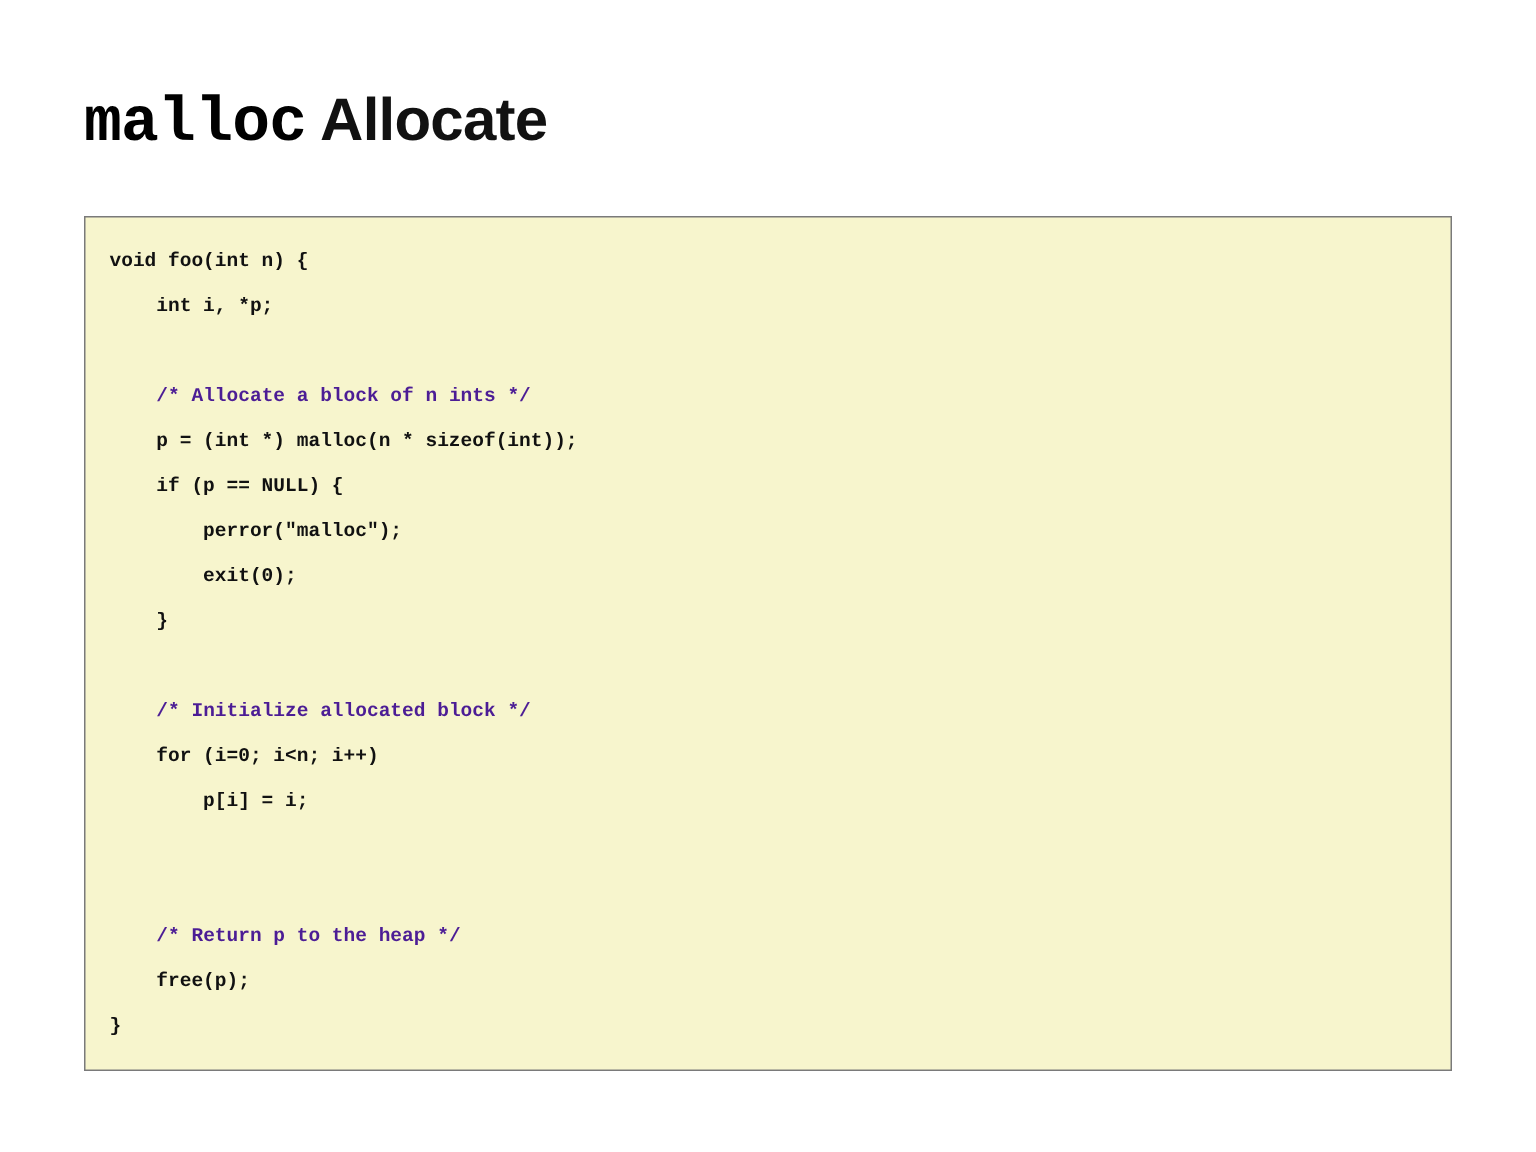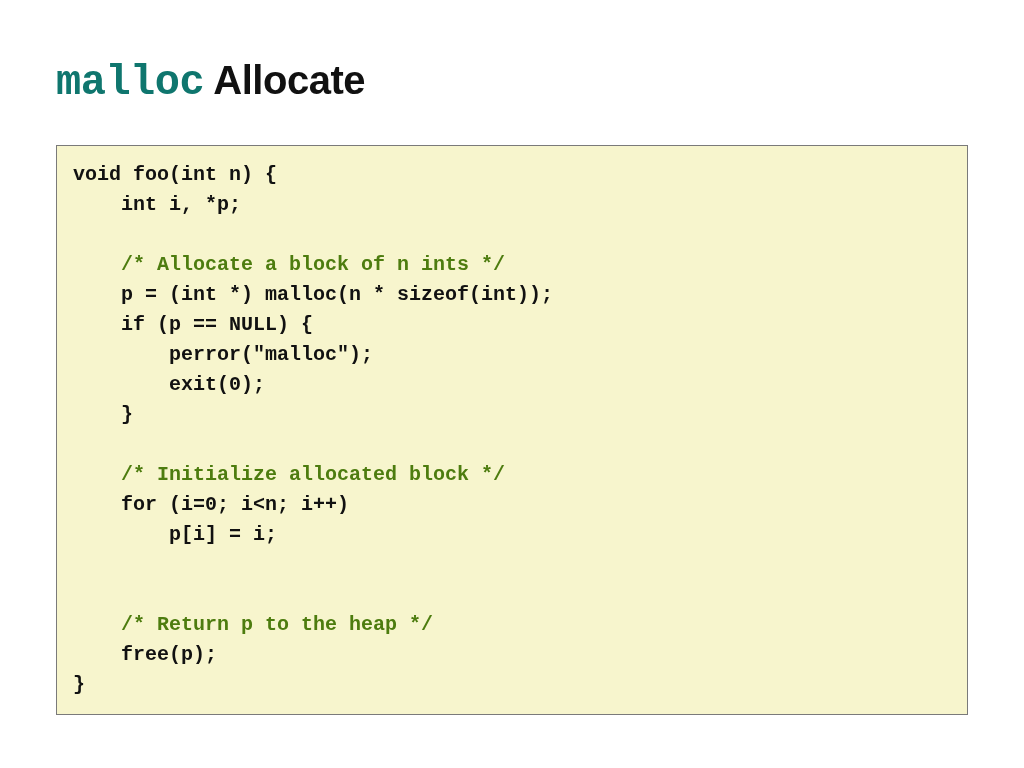--- a/index.html
+++ b/index.html
@@ -19,41 +19,41 @@
   h1.title {
     margin: 0 0 38px 0;
     font-size: 40px;
     font-weight: 800;
     letter-spacing: -0.5px;
     color: #111;
   }
   h1.title .mono {
     font-family: "Courier New", Courier, monospace;
     font-weight: 700;
-    color: #0f766e;
+    color: #000000;
     font-size: 42px;
   }
   .codebox {
     border: 1px solid #7a7a7a;
     background: #f7f5cd;
     padding: 14px 16px 14px 16px;
     box-sizing: border-box;
     width: 912px;
   }
   pre.code {
     margin: 0;
     font-family: "Courier New", Courier, monospace;
     font-weight: 700;
-    font-size: 20px;
+    font-size: 13px;
     line-height: 30px;
     color: #111;
     white-space: pre;
   }
   pre.code .line { display: block; }
-  pre.code .comment { color: #4d7c0f; }
+  pre.code .comment { color: #4c1d95; }
 </style>
 </head>
 <body>
 
 <div class="slide">
   <h1 class="title">
     <span class="mono">malloc</span><span> Allocate</span>
   </h1>
 
   <div class="codebox">

